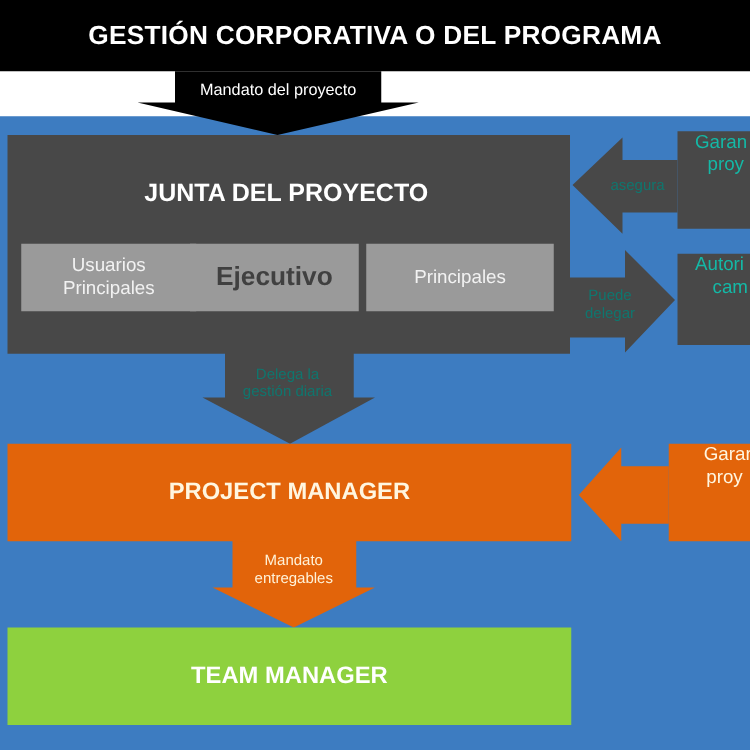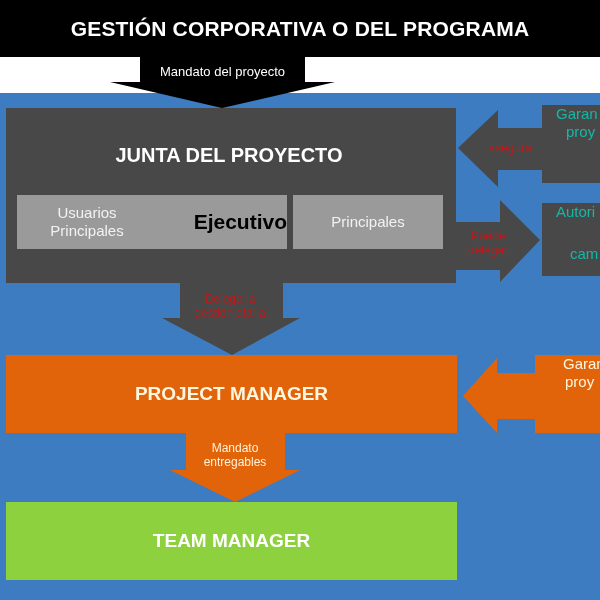--- a/index.html
+++ b/index.html
@@ -25,36 +25,36 @@
   .board {
     left: 6px; top: 108px; width: 450px; height: 175px; background: #484848;
   }
   .board-title {
     left: 6px; top: 135px; width: 446px; height: 40px;
     font-weight: bold; font-size: 20px;
   }
   .sub {
     background: #9a9a9a; top: 195px; height: 54px; color: #f2f2f2; font-size: 15px;
   }
-  .sub.exec { font-weight: bold; font-size: 21px; color: #000000; justify-content: flex-end; }
+  .sub.exec { font-weight: bold; font-size: 21px; color: #404040; }
   .pm {
     left: 6px; top: 355px; width: 451px; height: 78px; background: #e2640a;
     font-weight: bold; font-size: 19px; color: #fff6e0;
   }
   .tm {
     left: 6px; top: 502px; width: 451px; height: 78px; background: #8ed13e;
     font-weight: bold; font-size: 19px; color: #ffffff;
   }
   .side-box {
     background: #484848; color: #14b8a6; font-size: 15px;
     justify-content: flex-start; padding-left: 14px; box-sizing: border-box;
     white-space: nowrap; overflow: hidden;
   }
   .side-box.orange { background: #e2640a; color: #fff6e0; }
-  .arrow-text { font-size: 12px; color: #b91c1c; }
+  .arrow-text { font-size: 12px; color: #0f766e; }
   .arrow-text.orange { color: #fff2d8; }
 </style>
 </head>
 <body>
 
 <div class="abs header">
   <span>GESTIÓN CORPORATIVA O DEL PROGRAMA</span>
 </div>
 
 <div class="abs canvas"></div>
@@ -91,21 +91,21 @@
   <span>Ejecutivo</span>
 </div>
 <div class="label sub" style="left:293px; width:150px; flex-direction:column;">
   <span>Principales</span>
 </div>
 
 <div class="label side-box" style="left:542px; top:105px; width:58px; height:78px; flex-direction:column; align-items:flex-start;">
   <span>Garan</span>
   <span style="padding-left:10px;">proy</span>
 </div>
-<div class="label side-box" style="left:542px; top:203px; width:58px; height:73px; flex-direction:column; align-items:flex-start;gap:24px;">
+<div class="label side-box" style="left:542px; top:203px; width:58px; height:73px; flex-direction:column; align-items:flex-start;">
   <span>Autori</span>
   <span style="padding-left:14px;">cam</span>
 </div>
 <div class="label side-box orange" style="left:535px; top:355px; width:65px; height:78px; flex-direction:column; align-items:flex-start; padding-left:28px;">
   <span>Garan</span>
   <span style="padding-left:2px;">proy</span>
 </div>
 
 <div class="label arrow-text" style="left:480px; top:138px; width:60px; height:20px; font-size:12px;">
   <span>asegura</span>

